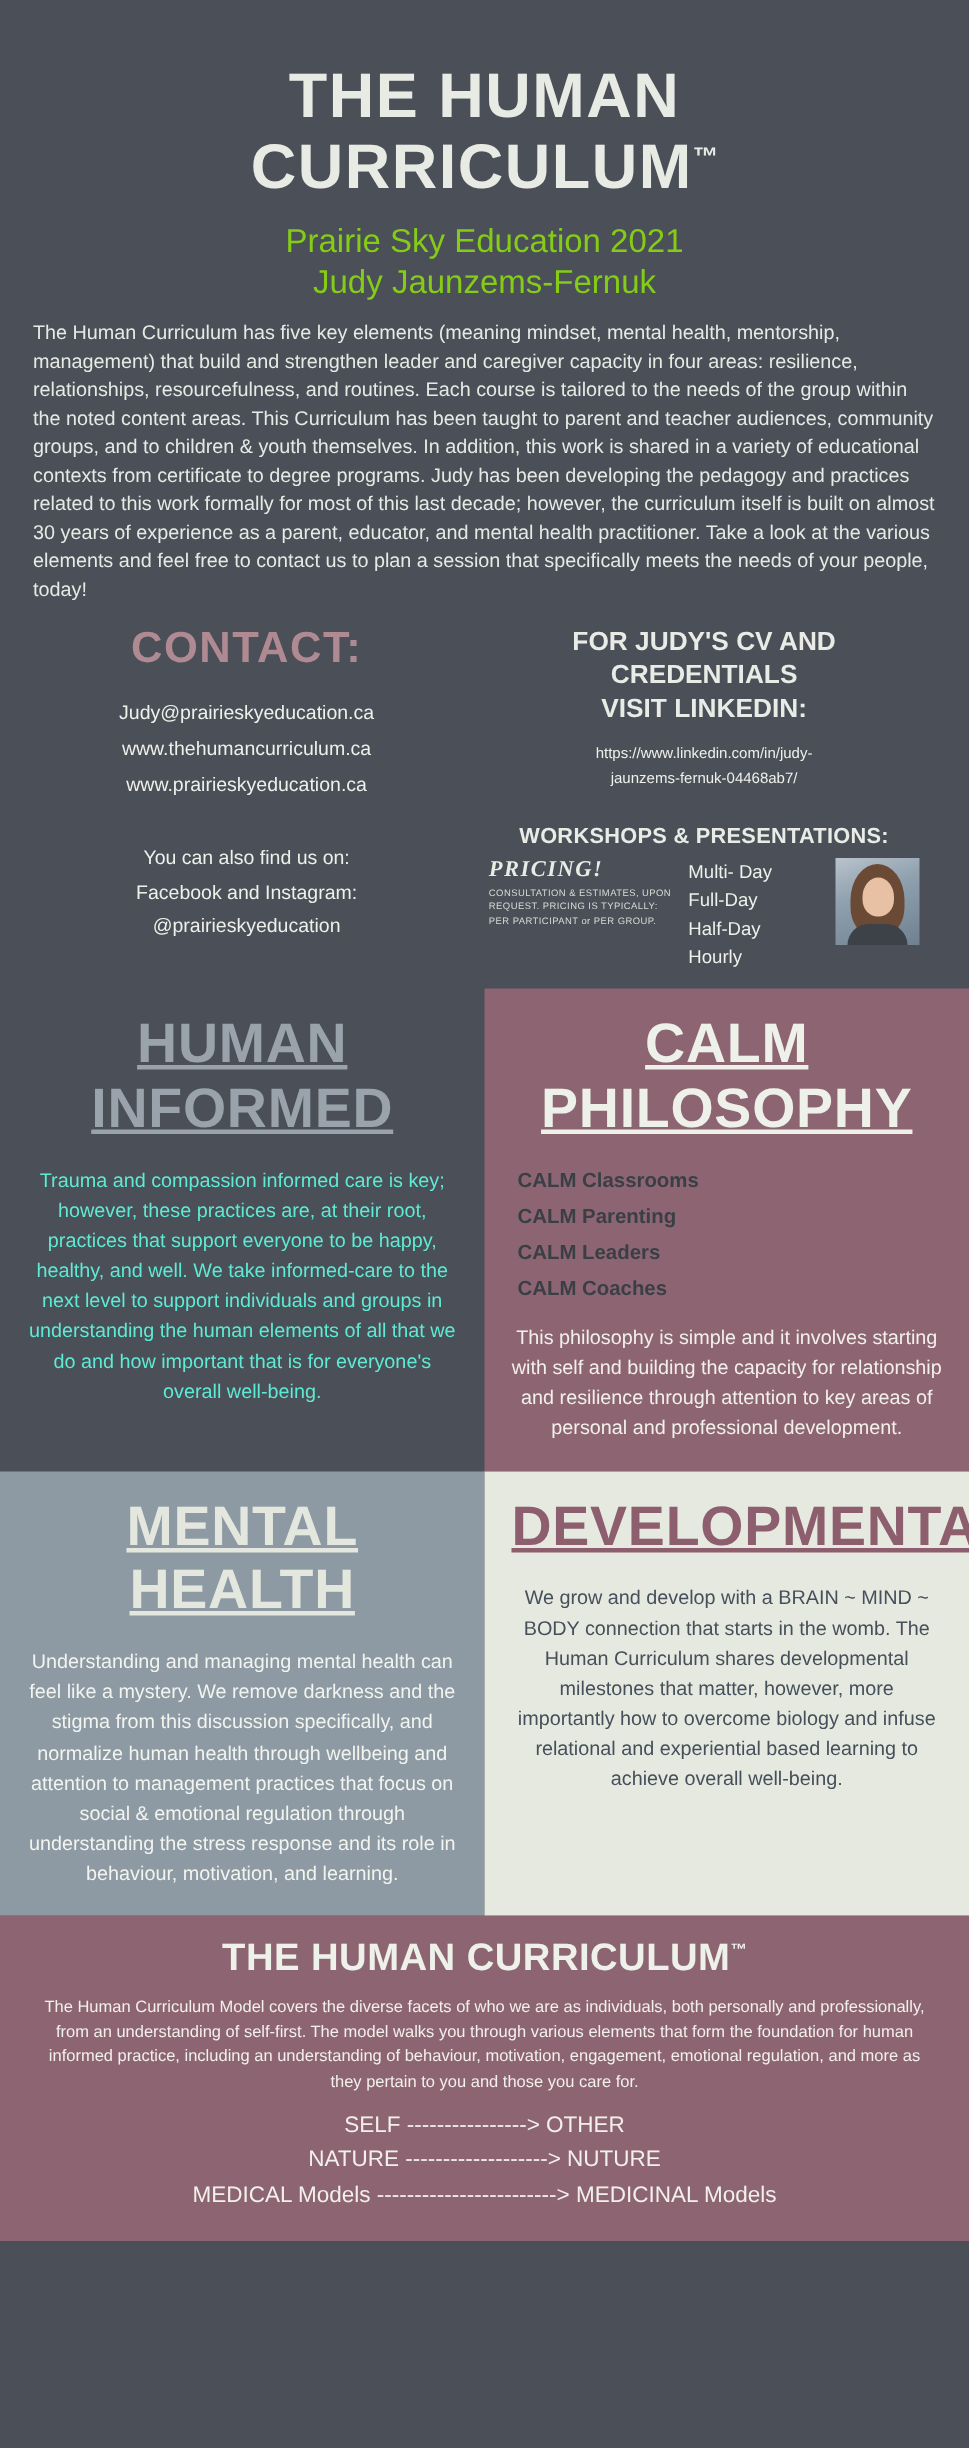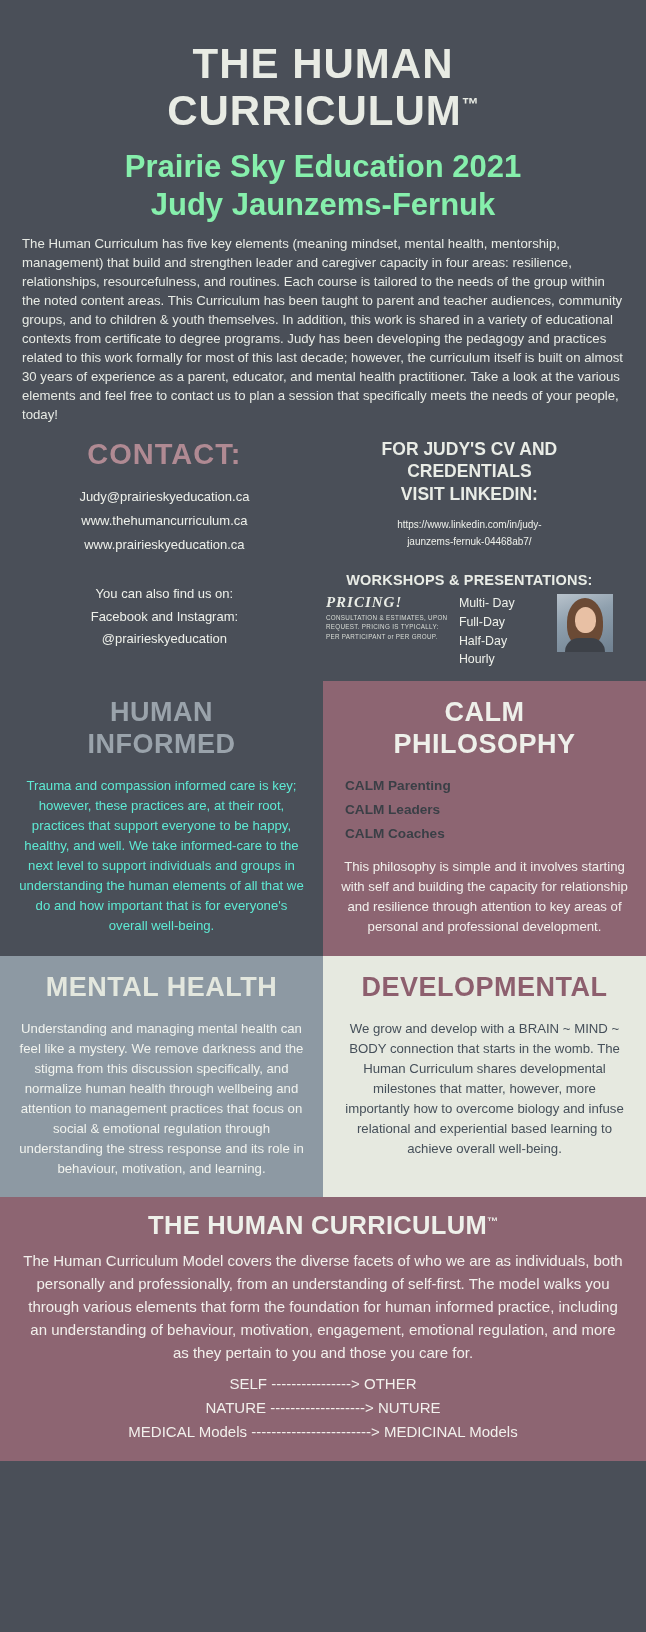--- a/index.html
+++ b/index.html
@@ -31,23 +31,23 @@
     letter-spacing: 1px;
     line-height: 1.12;
     text-transform: uppercase;
   }
   .tm {
     font-size: 17px;
     vertical-align: super;
     letter-spacing: 0;
   }
   .subtitle {
-    font-size: 31px;
-    font-weight: bold;
-    color: #86efac;
+    font-size: 22px;
+    font-weight: normal;
+    color: #84cc16;
     line-height: 1.22;
     margin-top: 14px;
   }
 
   
   .intro {
     color: #e7eae4;
     font-size: 13.2px;
     line-height: 1.44;
     padding: 10px 22px 6px 22px;
@@ -188,24 +188,25 @@
   }
   .p-mental {
     background: #8d99a3;
     text-align: center;
   }
   .p-dev {
     background: #e6e9e0;
     text-align: center;
   }
   .panel-head {
-    font-size: 27px;
+    font-size: 37px;
     font-weight: bold;
     line-height: 1.16;
     letter-spacing: .5px;
+    text-decoration: underline;
   }
   .p-human .panel-head { color: #9aa3ab; }
   .p-calm .panel-head { color: #eef0ea; }
   .p-mental .panel-head { color: #e3e7de; }
   .p-dev .panel-head { color: #8d5f6e; }
   .panel-body {
     font-size: 13.2px;
     line-height: 1.52;
     margin-top: 16px;
   }
@@ -236,21 +237,21 @@
   }
   .footer-head {
     color: #eef0ea;
     font-size: 25.5px;
     font-weight: bold;
     letter-spacing: .3px;
   }
   .footer-head .tm { font-size: 11px; }
   .footer-body {
     color: #f2f0ec;
-    font-size: 15px;
+    font-size: 11px;
     line-height: 1.52;
     margin-top: 10px;
   }
   .arrows {
     color: #f2f0ec;
     font-size: 15px;
     line-height: 1.58;
     margin-top: 8px;
   }
 </style>
@@ -327,20 +328,21 @@
       </div>
       <div class="panel-body">Trauma and compassion informed care is key; however, these practices are, at their root, practices that support everyone to be happy, healthy, and well. We take informed-care to the next level to support individuals and groups in understanding the human elements of all that we do and how important that is for everyone's overall well-being.</div>
     </div>
 
     <div class="panel p-calm">
       <div class="panel-head">
         <div>CALM</div>
         <div>PHILOSOPHY</div>
       </div>
       <div class="calm-list">
+        <div>CALM Classrooms</div>
         <div>CALM Parenting</div>
         <div>CALM Leaders</div>
         <div>CALM Coaches</div>
       </div>
       <div class="calm-note">This philosophy is simple and it involves starting with self and building the capacity for relationship and resilience through attention to key areas of personal and professional development.</div>
     </div>
 
     <div class="panel p-mental">
       <div class="panel-head">
         <div>MENTAL HEALTH</div>

